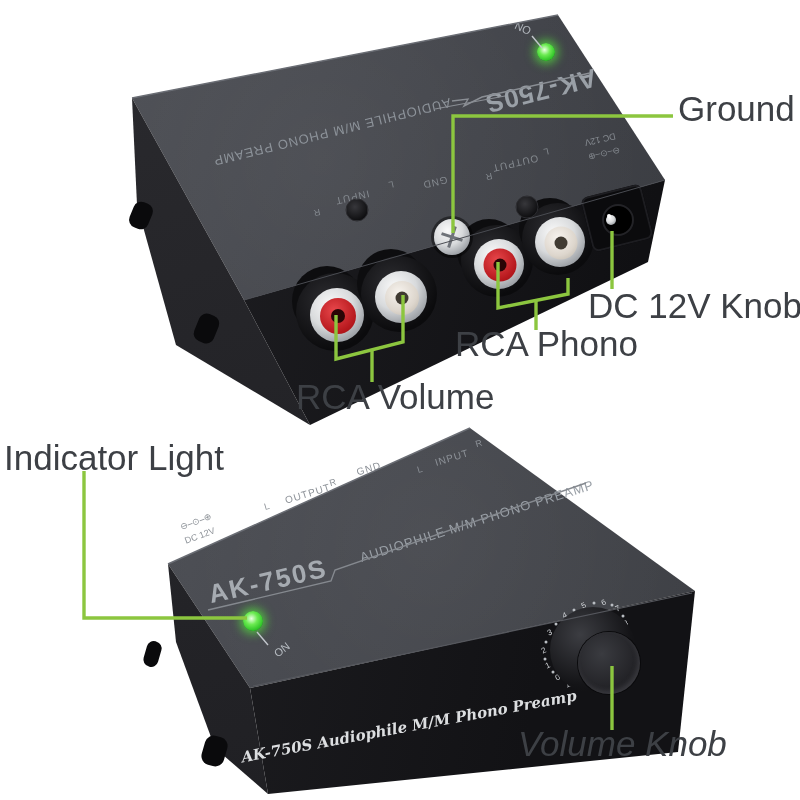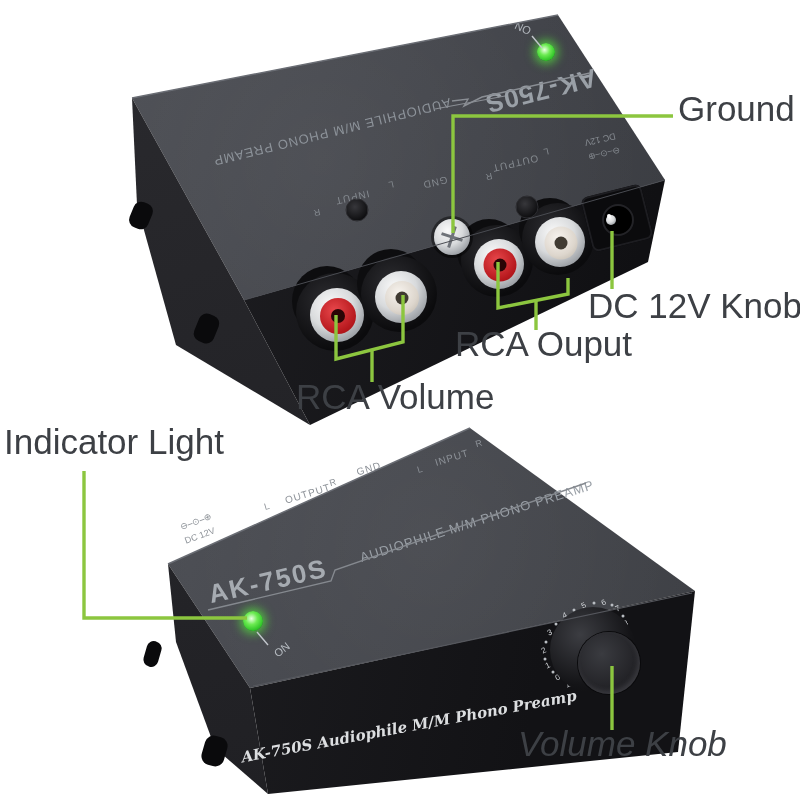--- a/index.html
+++ b/index.html
@@ -167,18 +167,18 @@
     <path d="M498,262 L498,308 L568,294 L568,278" stroke="#8CC63F" stroke-width="3.4" fill="none"></path>
     <path d="M536,301 L536,330" stroke="#8CC63F" stroke-width="3.4" fill="none"></path>
     <path d="M336,315 L336,359 L403,342 L403,295" stroke="#8CC63F" stroke-width="3.4" fill="none"></path>
     <path d="M372,351 L372,382" stroke="#8CC63F" stroke-width="3.4" fill="none"></path>
     <path d="M84,471 L84,618 L247,618" stroke="#8CC63F" stroke-width="3.4" fill="none"></path>
     <path d="M612,666 L612,730" stroke="#8CC63F" stroke-width="3.4" fill="none"></path>
   </svg>
 
   <div class="callout lab" style="left:678px;top:89px;">Ground</div>
   <div class="callout lab" style="left:588px;top:286px;">DC 12V Knob</div>
-  <div class="callout lab" style="left:455px;top:324px;">RCA Ouput</div>
+  <div class="callout lab" style="left:455px;top:324px;">RCA Phono</div>
   <div class="callout lab" style="left:296px;top:377px;">RCA Volume</div>
-  <div class="callout lab" style="left:4px;top:422px;">Indicator Light</div>
+  <div class="callout lab" style="left:4px;top:438px;">Indicator Light</div>
   <div class="callout lab" style="left:518px;top:724px;font-style:italic;">Volume Knob</div>
 
 </div>
 
 </body></html>

